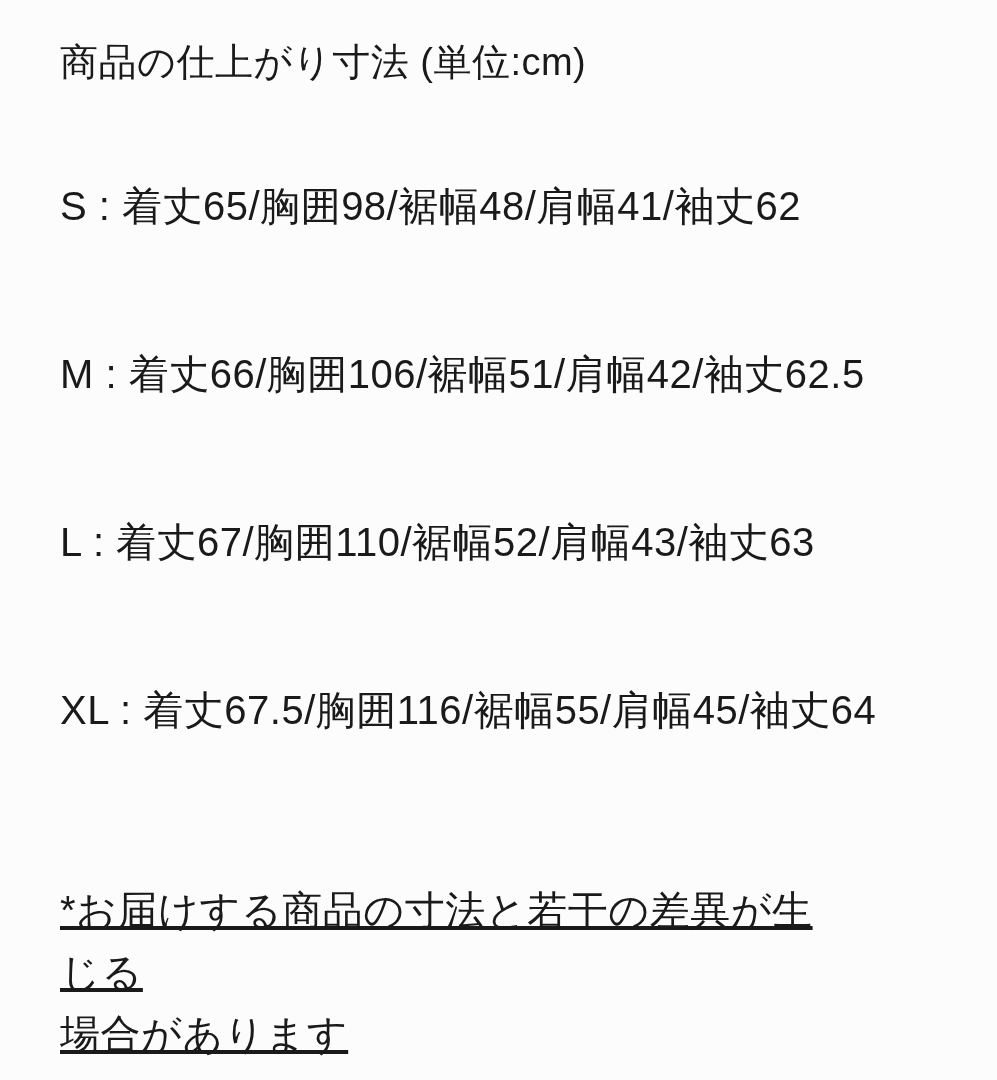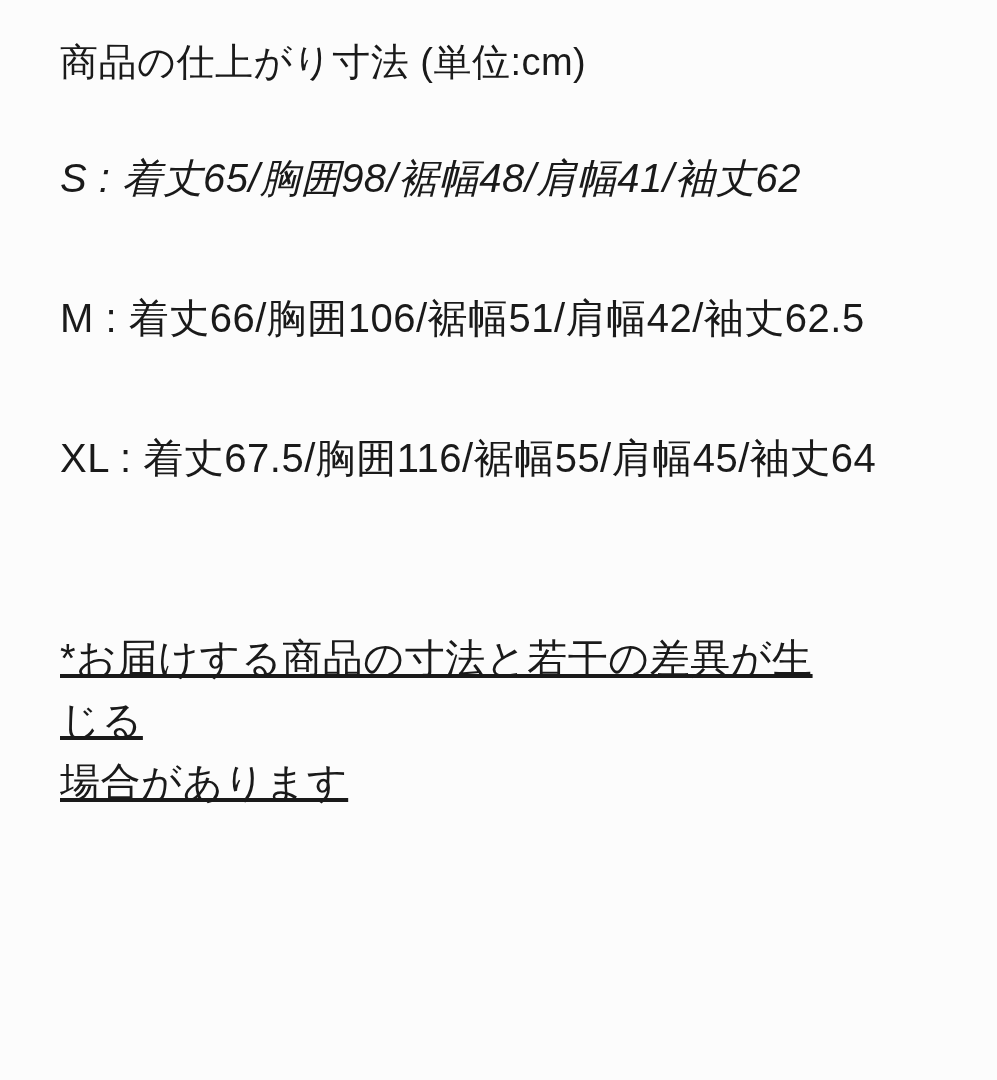--- a/index.html
+++ b/index.html
@@ -26,41 +26,42 @@
   .line {
     font-size: 40px;
     line-height: 60px;
     font-weight: 400;
     white-space: nowrap;
     letter-spacing: 0.5px;
   }
   .title {
     font-size: 38px;
   }
-  .size-line { margin-top: 80px; }
-  .size-line.first { margin-top: 56px; font-style: italic; }
+  .size-line { margin-top: 108px; }
+  .size-line.first { margin-top: 84px; }
   .note {
     margin-top: 139px;
     font-size: 40px;
     line-height: 62px;
     letter-spacing: 0.5px;
     text-decoration: underline;
   }
 </style>
 </head>
 <body>
 
 <div class="page">
 
   <h1 class="line title">商品の仕上がり寸法 (単位:cm)</h1>
 
   <div class="line size-line first">S : 着丈65/胸囲98/裾幅48/肩幅41/袖丈62</div>
 
   <div class="line size-line">M : 着丈66/胸囲106/裾幅51/肩幅42/袖丈62.5</div>
 
+  <div class="line size-line">L : 着丈67/胸囲110/裾幅52/肩幅43/袖丈63</div>
 
   <div class="line size-line">XL : 着丈67.5/胸囲116/裾幅55/肩幅45/袖丈64</div>
 
 
   <div class="note">
     <div>*お届けする商品の寸法と若干の差異が生じる</div>
     <div>場合があります</div>
   </div>
 
 </div>

